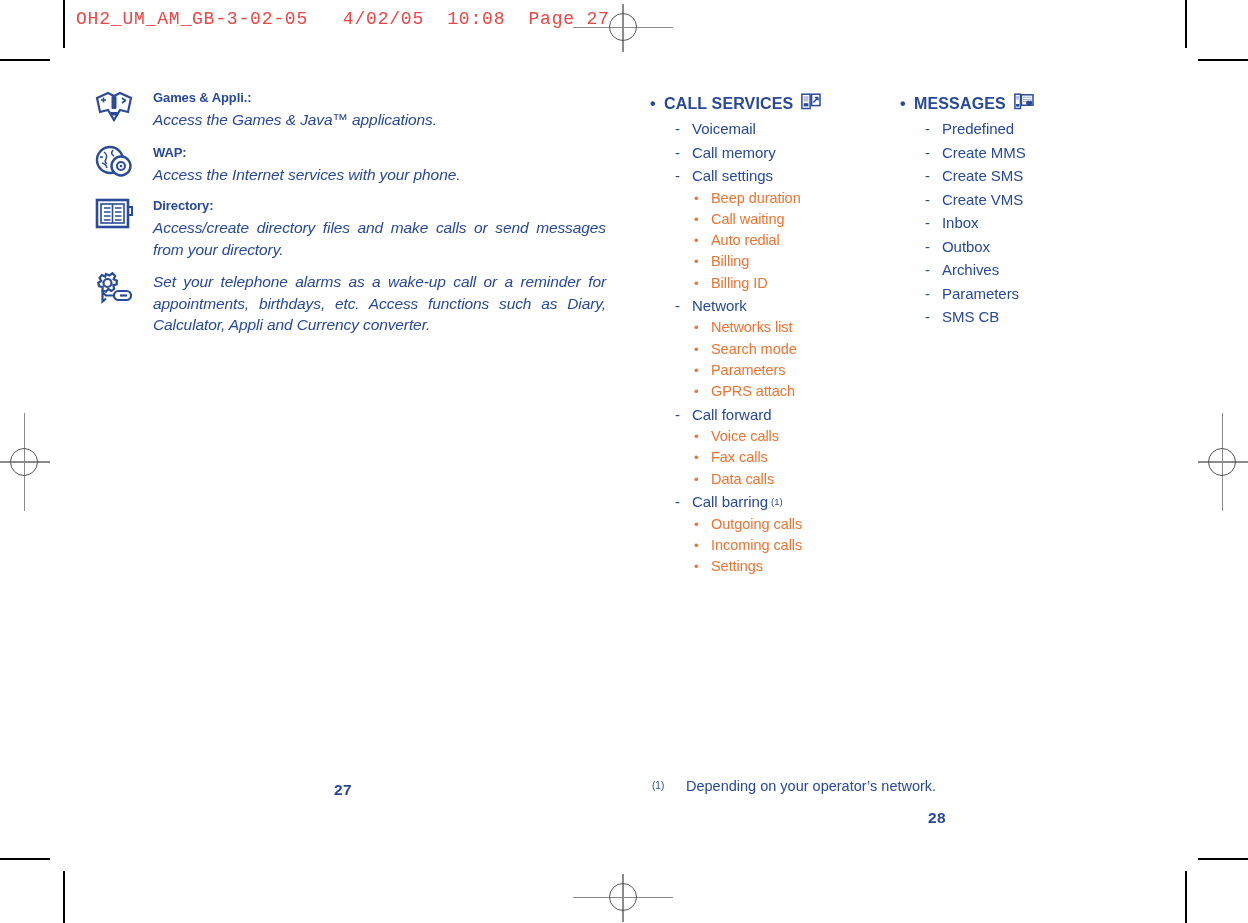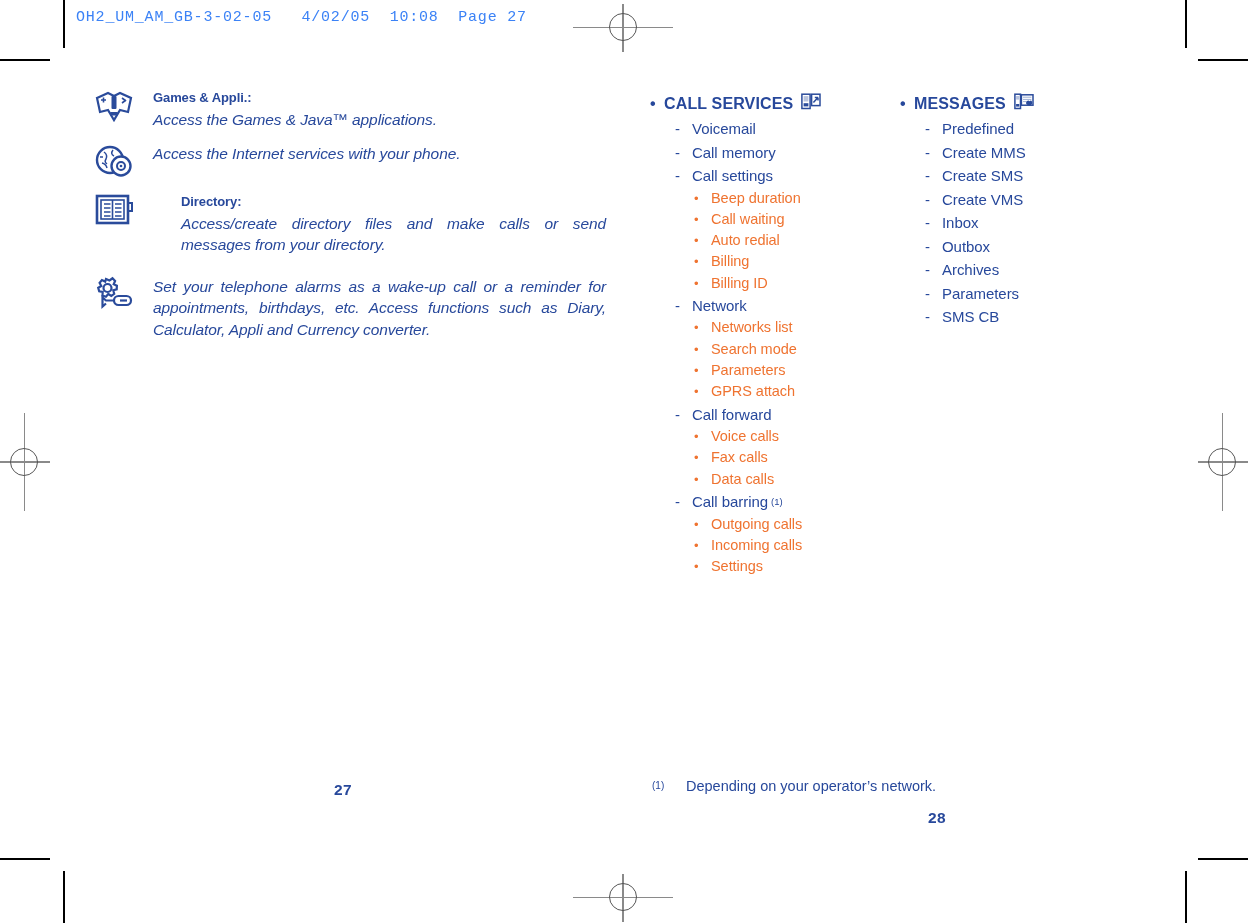--- a/index.html
+++ b/index.html
@@ -35,23 +35,23 @@
   }
   .reg .vline, .reg .hline {
     position: absolute;
     background: #8a8a8a;
   }
 
   
   .slug {
     position: absolute;
     font-family: "Liberation Mono", monospace;
-    font-size: 15px;
+    font-size: 18px;
     letter-spacing: 0.8px;
-    color: #3b82f6;
+    color: #ef4444;
     white-space: pre;
     top: 9px;
     left: 76px;
   }
 
   
   .left-col {
     position: absolute;
     left: 94px;
     top: 86px;
@@ -253,25 +253,26 @@
             <path d="M19 7 q-3 4 1 6"></path>
             <path d="M8 20 q4 1 5 5"></path>
             <path d="M6 14 h3"></path>
           </g>
           <circle cx="27" cy="23" r="9.5" fill="#ffffff" stroke="#2a4b9b" stroke-width="2.4"></circle>
           <circle cx="27" cy="23" r="4" fill="none" stroke="#2a4b9b" stroke-width="2"></circle>
           <circle cx="27" cy="23" r="1.3" fill="#2a4b9b"></circle>
         </svg>
       </div>
       <div class="body">
+        <div class="ttl">WAP:</div>
         <div class="desc nojust">Access the Internet services with your phone.</div>
       </div>
     </div>
 
-    <div class="feature" style="margin-bottom:18px;gap:28px;">
+    <div class="feature" style="margin-bottom:9px;">
       <div class="ico">
         <svg width="40" height="38" viewBox="0 0 40 38">
           <rect x="3" y="4" width="31" height="27" fill="none" stroke="#2a4b9b" stroke-width="2.6"></rect>
           <rect x="7" y="8" width="23" height="19" fill="none" stroke="#2a4b9b" stroke-width="1.6"></rect>
           <line x1="18.5" y1="8" x2="18.5" y2="27" stroke="#2a4b9b" stroke-width="1.6"></line>
           <g stroke="#2a4b9b" stroke-width="1.5">
             <line x1="10" y1="12" x2="16.5" y2="12"></line>
             <line x1="10" y1="16" x2="16.5" y2="16"></line>
             <line x1="10" y1="20" x2="16.5" y2="20"></line>
             <line x1="10" y1="24" x2="16.5" y2="24"></line>

